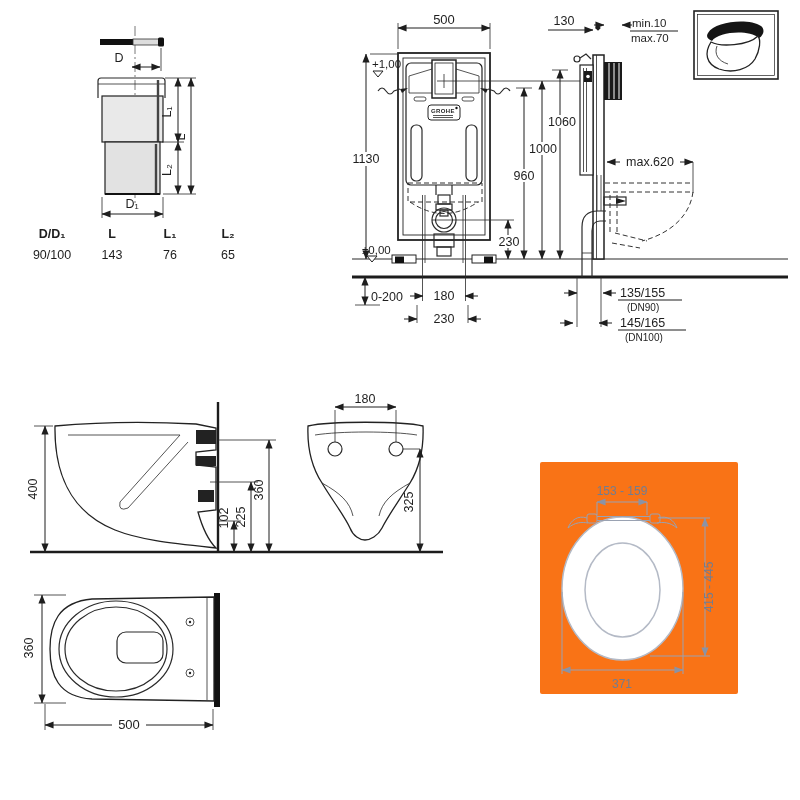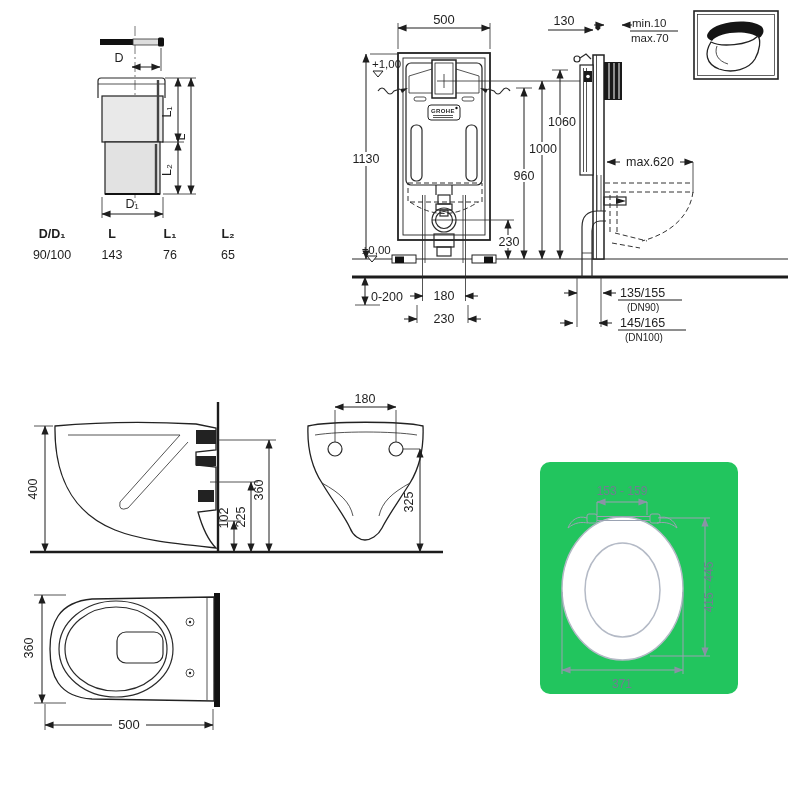--- a/index.html
+++ b/index.html
@@ -8,21 +8,21 @@
   svg{position:absolute;overflow:visible;}
   svg text{fill:#1e1e1e;font-family:"Liberation Sans","DejaVu Sans",sans-serif;}
   .dim{font-size:12.5px;}
   .dimb{font-size:13px;}
   .small{font-size:10px;}
   .mm{font-size:11.5px;}
   .tblh{font-size:12.5px;font-weight:bold;}
   .tblv{font-size:12.5px;}
   .brand{font-size:6px;font-weight:bold;letter-spacing:.4px;}
   .seat-panel{position:absolute;left:540px;top:462px;width:198px;height:232px;
-              background:#22c55e;border-radius:10px;}
+              background:#f97316;border-radius:2px;}
   .seat-panel svg text{fill:#717d92;font-size:12px;}
   .ln{stroke:#2a2a2a;stroke-width:1.2;fill:none;}
   .thin{stroke:#2a2a2a;stroke-width:0.8;fill:none;}
   .dimln{stroke:#1e1e1e;stroke-width:1;fill:none;}
   .dash{stroke:#333;stroke-width:1;fill:none;stroke-dasharray:5 3;}
   .cl{stroke:#555;stroke-width:0.8;fill:none;stroke-dasharray:10 3 2 3;}
   .sln{stroke:#9aa2b2;stroke-width:1;fill:none;}
   .sseat{stroke:#b4bac6;stroke-width:1.5;fill:#ffffff;}
 </style>
 </head>

